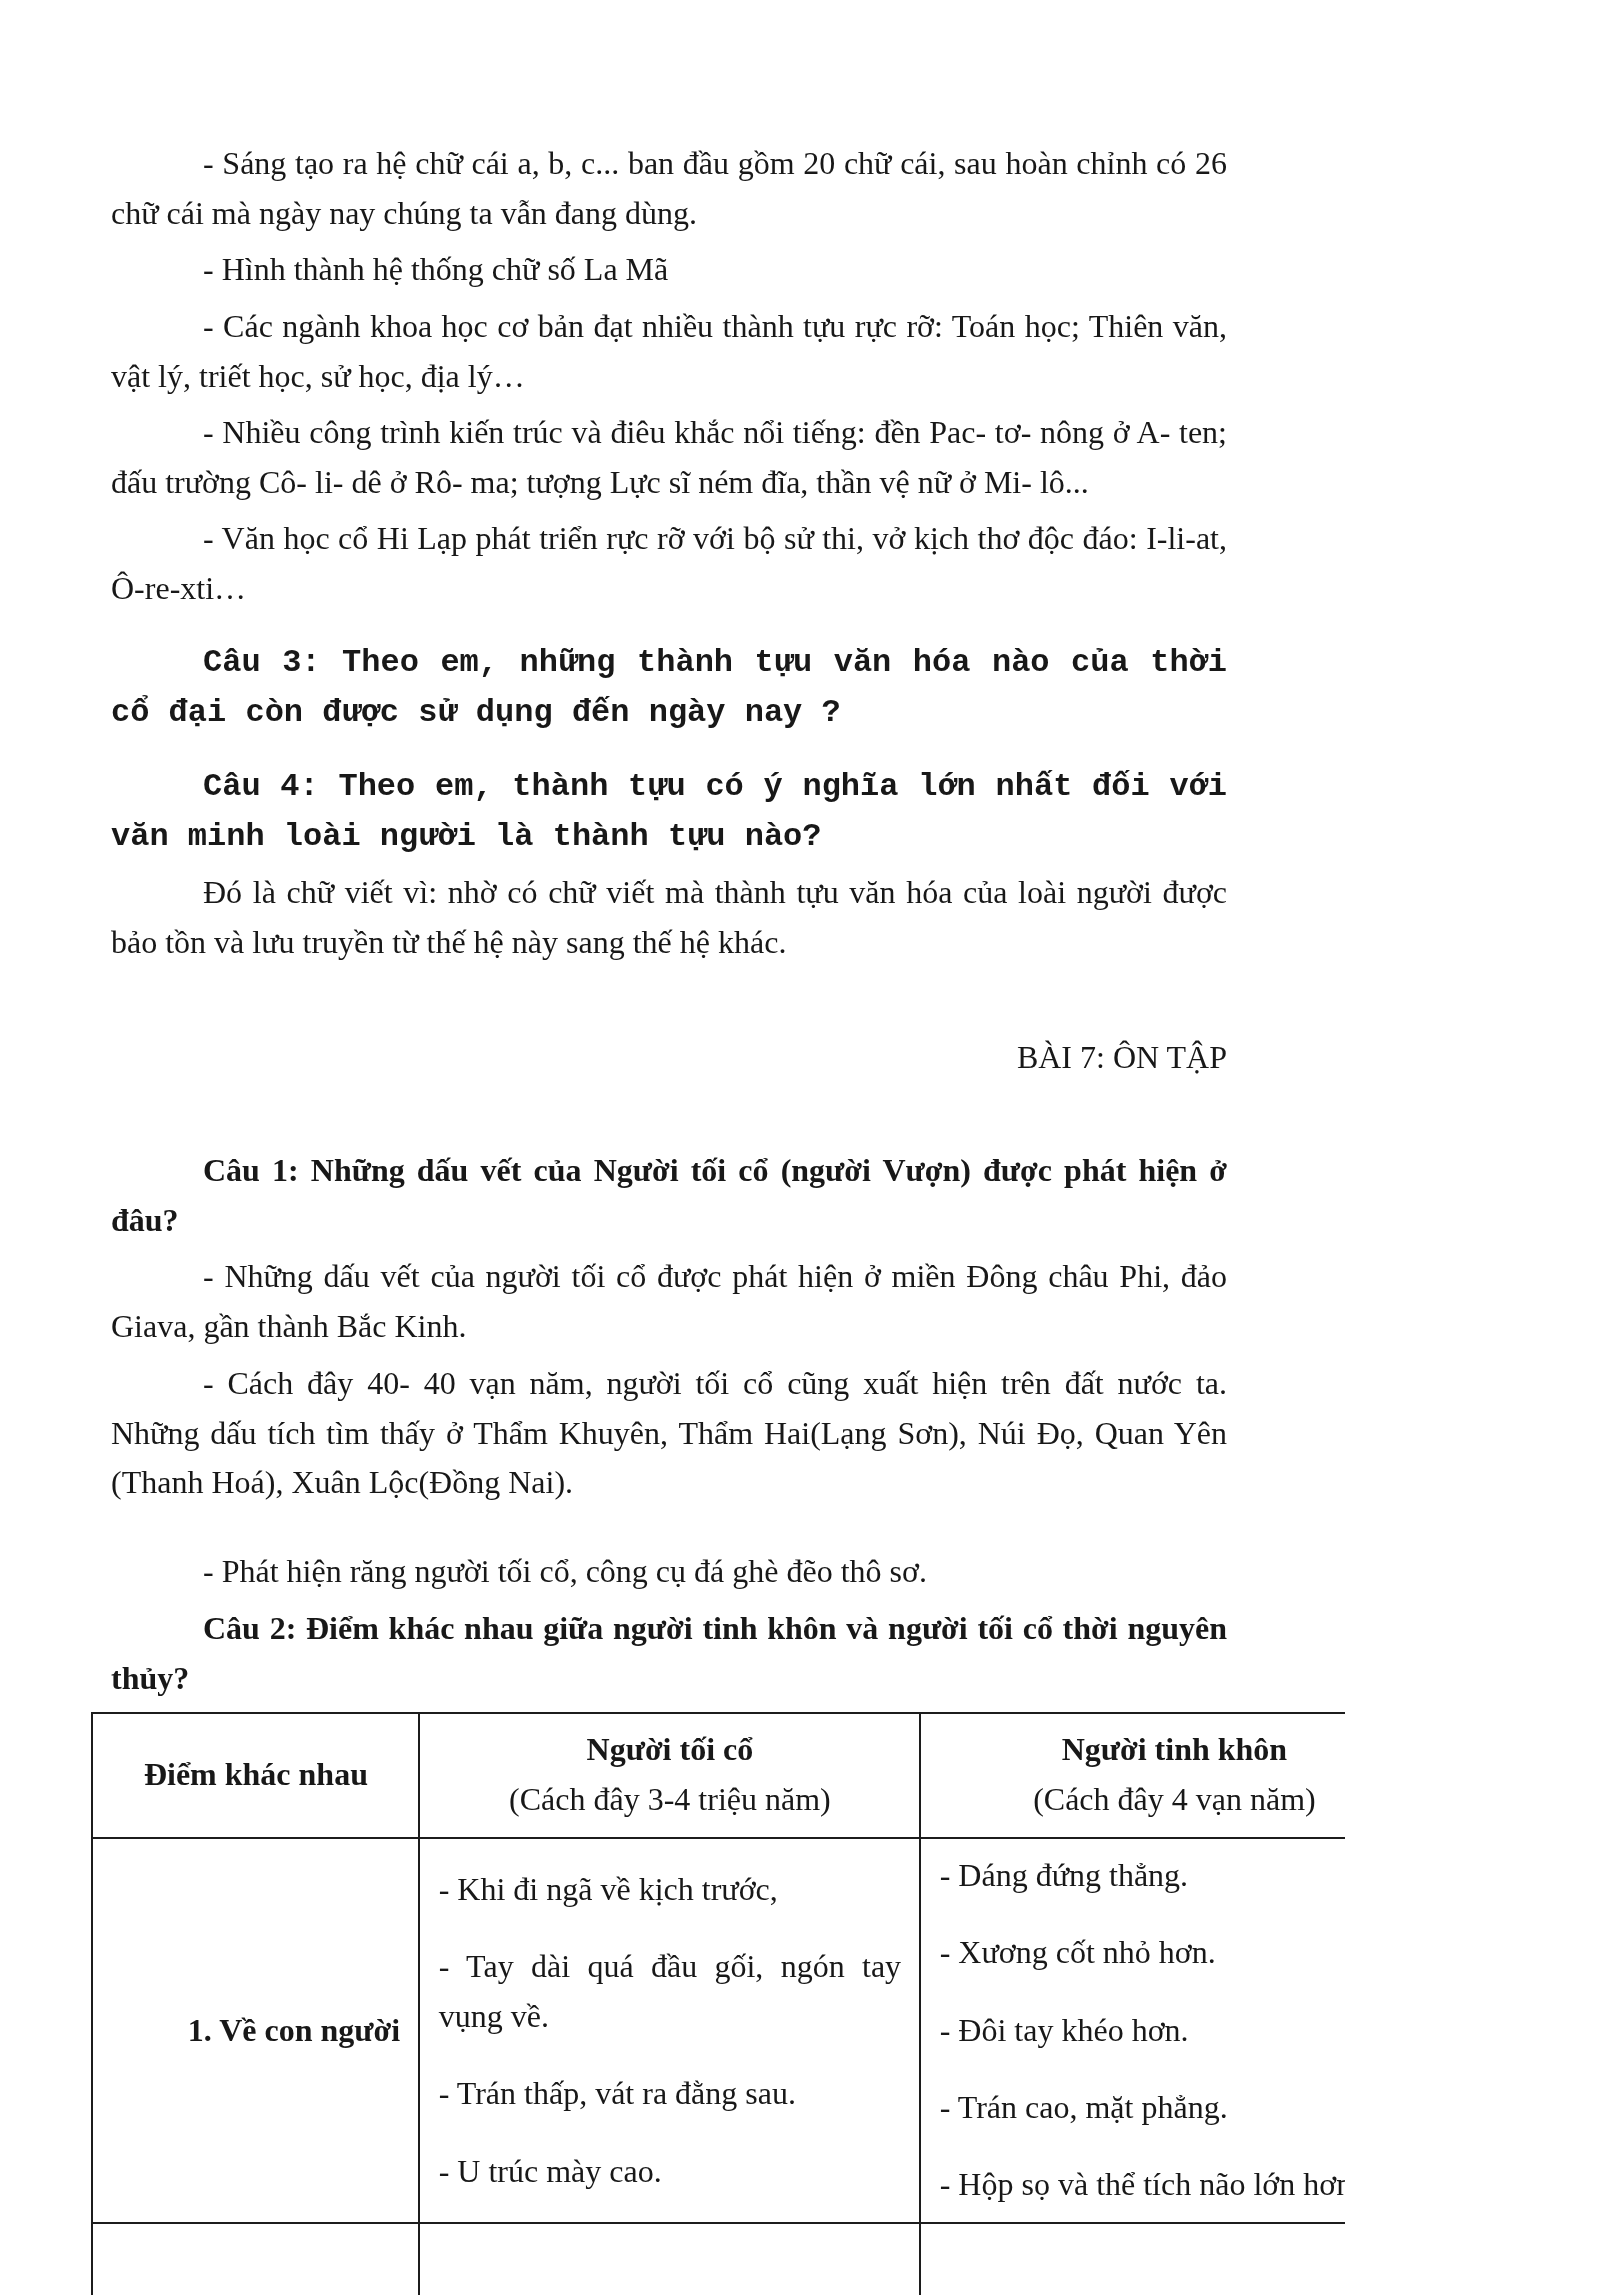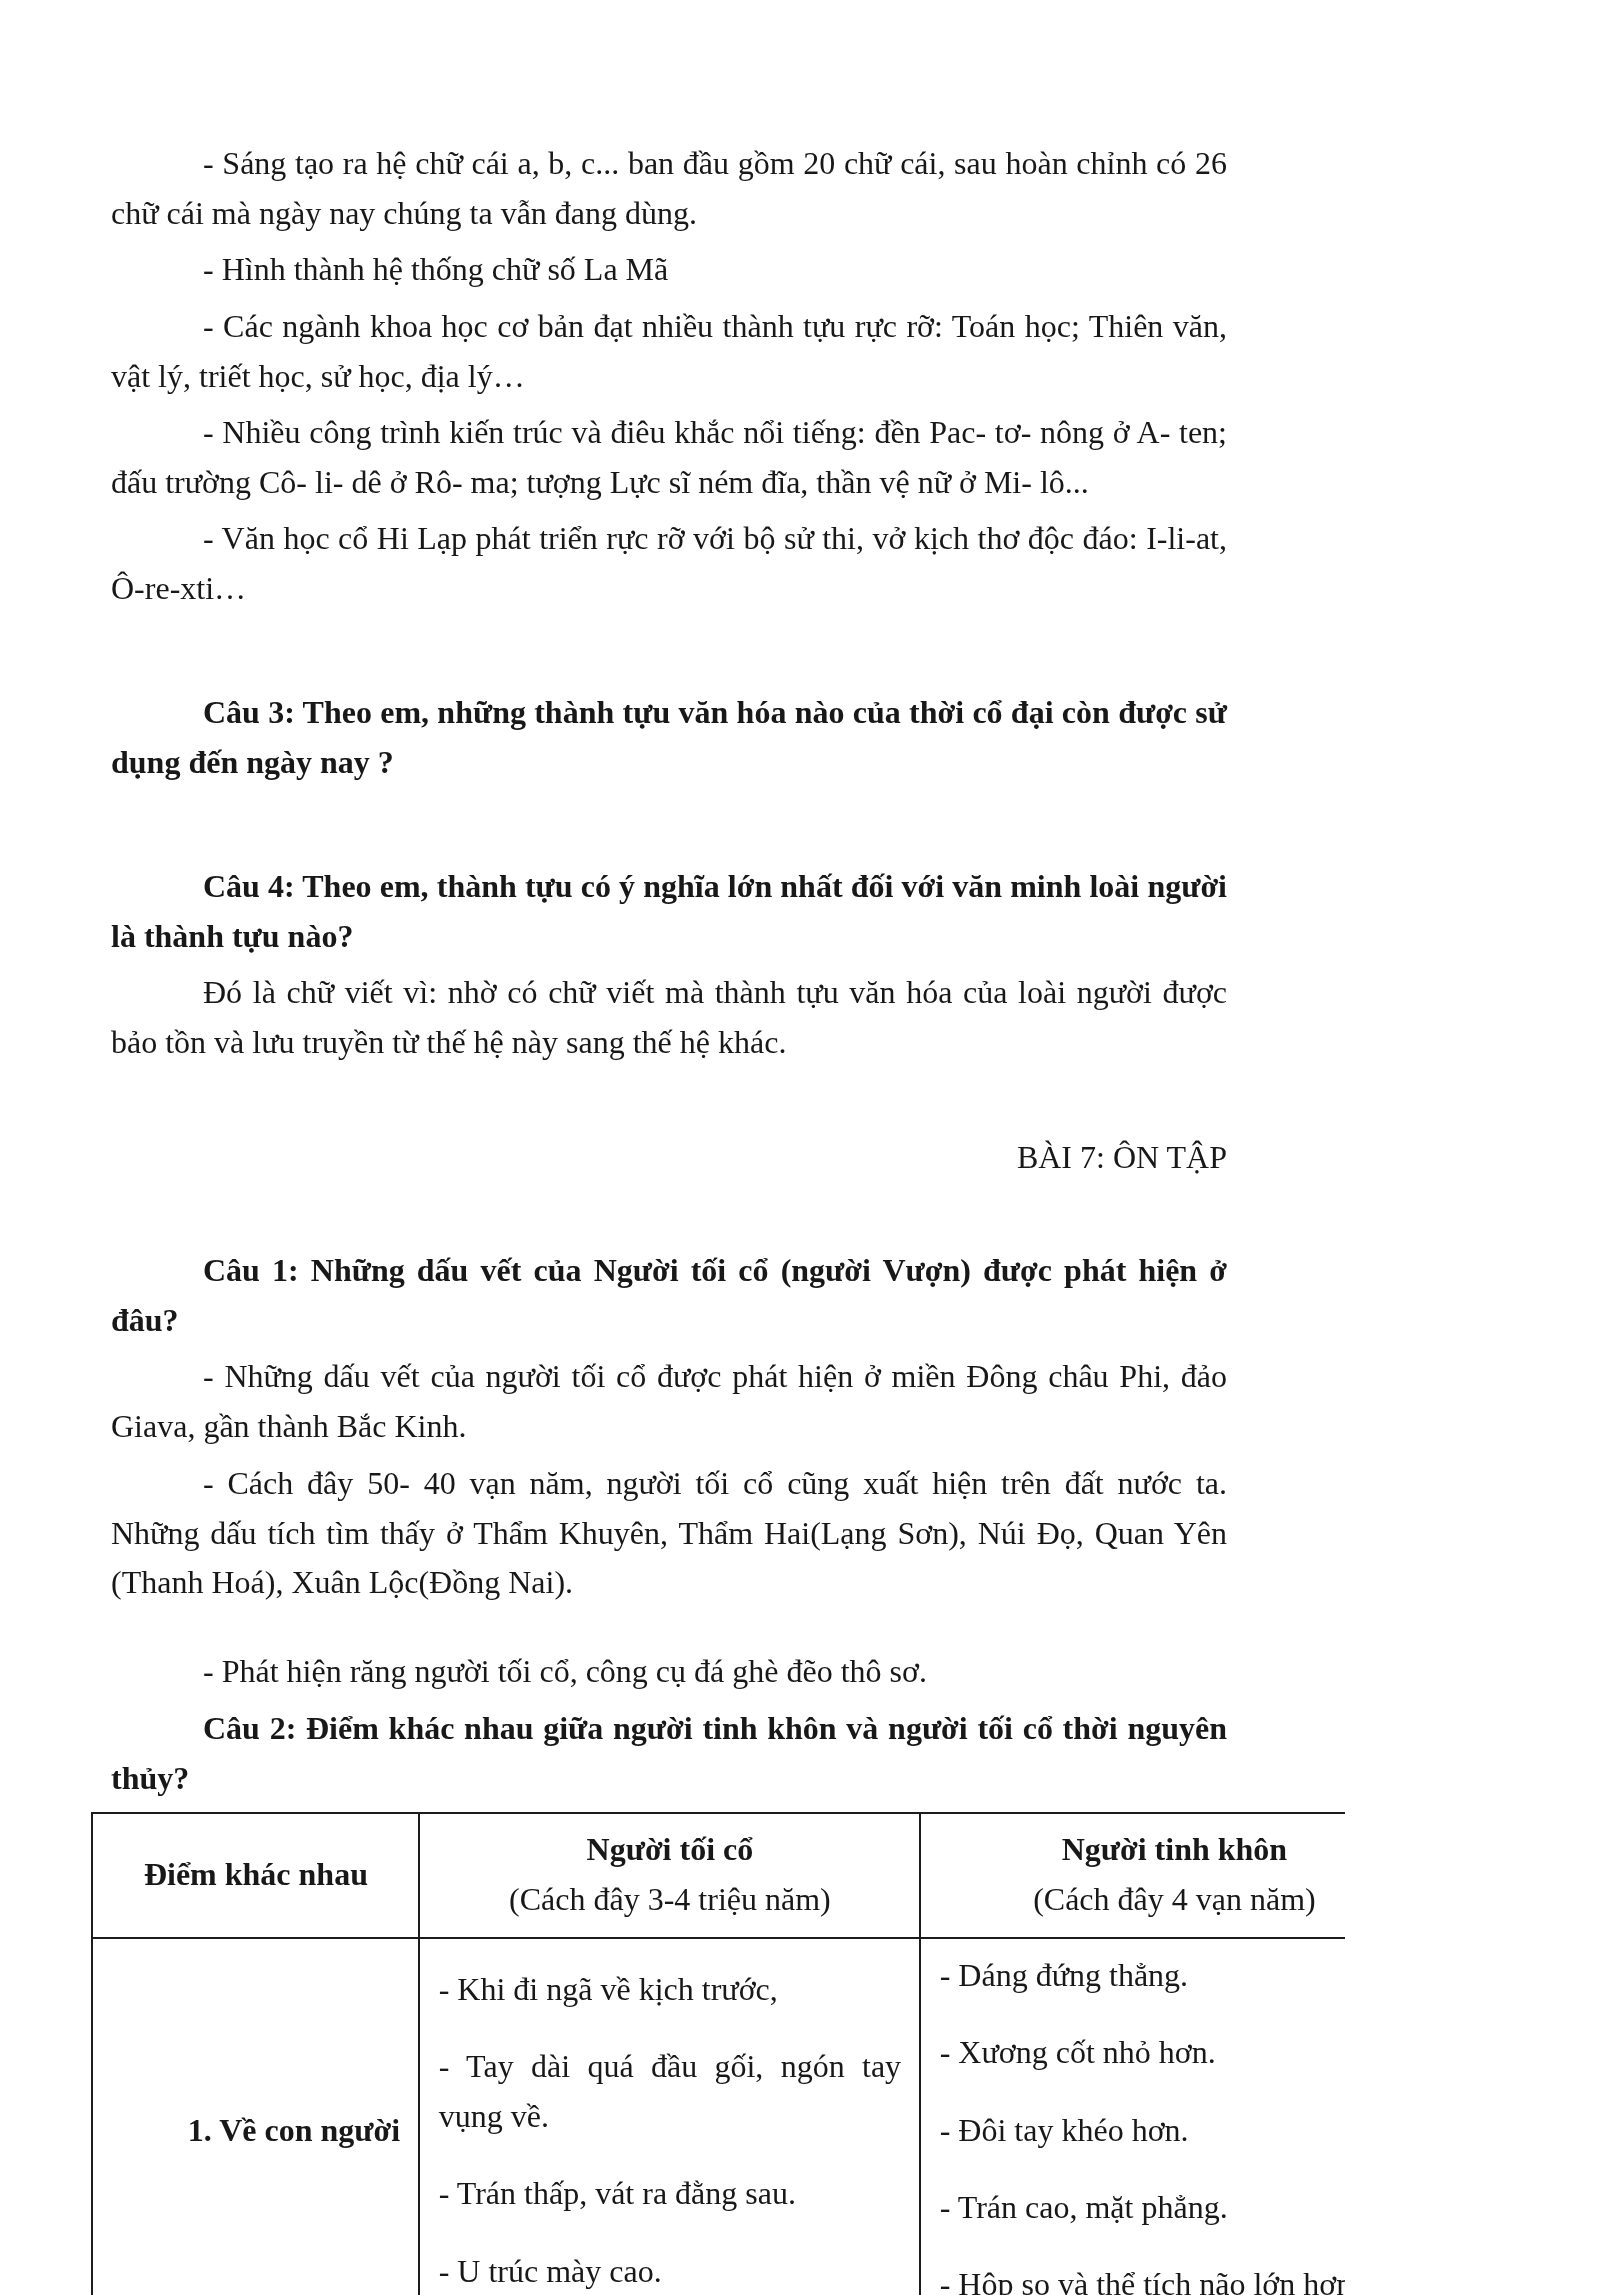--- a/index.html
+++ b/index.html
@@ -19,21 +19,21 @@
     font-size: 32px;
     line-height: 1.56;
     color: #181818;
   }
   .para {
     margin: 0 0 6.5px 0;
     text-align: justify;
     text-indent: 92px;
   }
   .bold { font-weight: bold; }
-  .mt-line { margin-top: 74px; }
+  .mt-line { margin-top: 24px; font-family: Liberation Mono, monospace; }
   .mt-half { margin-top: 39px; }
   .lesson-title {
     text-align: right;
     font-weight: normal;
     text-indent: 0;
     margin: 65px 0 63px 0;
   }
   .cmp-table {
     border-collapse: collapse;
     table-layout: fixed;
@@ -87,21 +87,21 @@
   <p class="para bold mt-line">Câu 4: Theo em, thành tựu có ý nghĩa lớn nhất đối với văn minh loài người là thành tựu nào?</p>
 
   <p class="para">Đó là chữ viết vì: nhờ có chữ viết mà thành tựu văn hóa của loài người được bảo tồn và lưu truyền từ thế hệ này sang thế hệ khác.</p>
 
   <p class="para lesson-title">BÀI 7: ÔN TẬP</p>
 
   <p class="para bold">Câu 1: Những dấu vết của Người tối cổ (người Vượn) được phát hiện ở đâu?</p>
 
   <p class="para">- Những dấu vết của người tối cổ được phát hiện ở miền Đông châu Phi, đảo Giava, gần thành Bắc Kinh.</p>
 
-  <p class="para">- Cách đây 50- 40 vạn năm, người tối cổ cũng xuất hiện trên đất nước ta. Những dấu tích tìm thấy ở Thẩm Khuyên, Thẩm Hai(Lạng Sơn), Núi Đọ, Quan Yên (Thanh Hoá), Xuân Lộc(Đồng Nai).</p>
+  <p class="para">- Cách đây 40- 40 vạn năm, người tối cổ cũng xuất hiện trên đất nước ta. Những dấu tích tìm thấy ở Thẩm Khuyên, Thẩm Hai(Lạng Sơn), Núi Đọ, Quan Yên (Thanh Hoá), Xuân Lộc(Đồng Nai).</p>
 
   <p class="para mt-half">- Phát hiện răng người tối cổ, công cụ đá ghè đẽo thô sơ.</p>
 
   <p class="para bold">Câu 2: Điểm khác nhau giữa người tinh khôn và người tối cổ thời nguyên thủy?</p>
 
   <table class="cmp-table">
     <colgroup>
       <col class="col-criteria">
       <col class="col-toico">
       <col class="col-tinhkhon">

